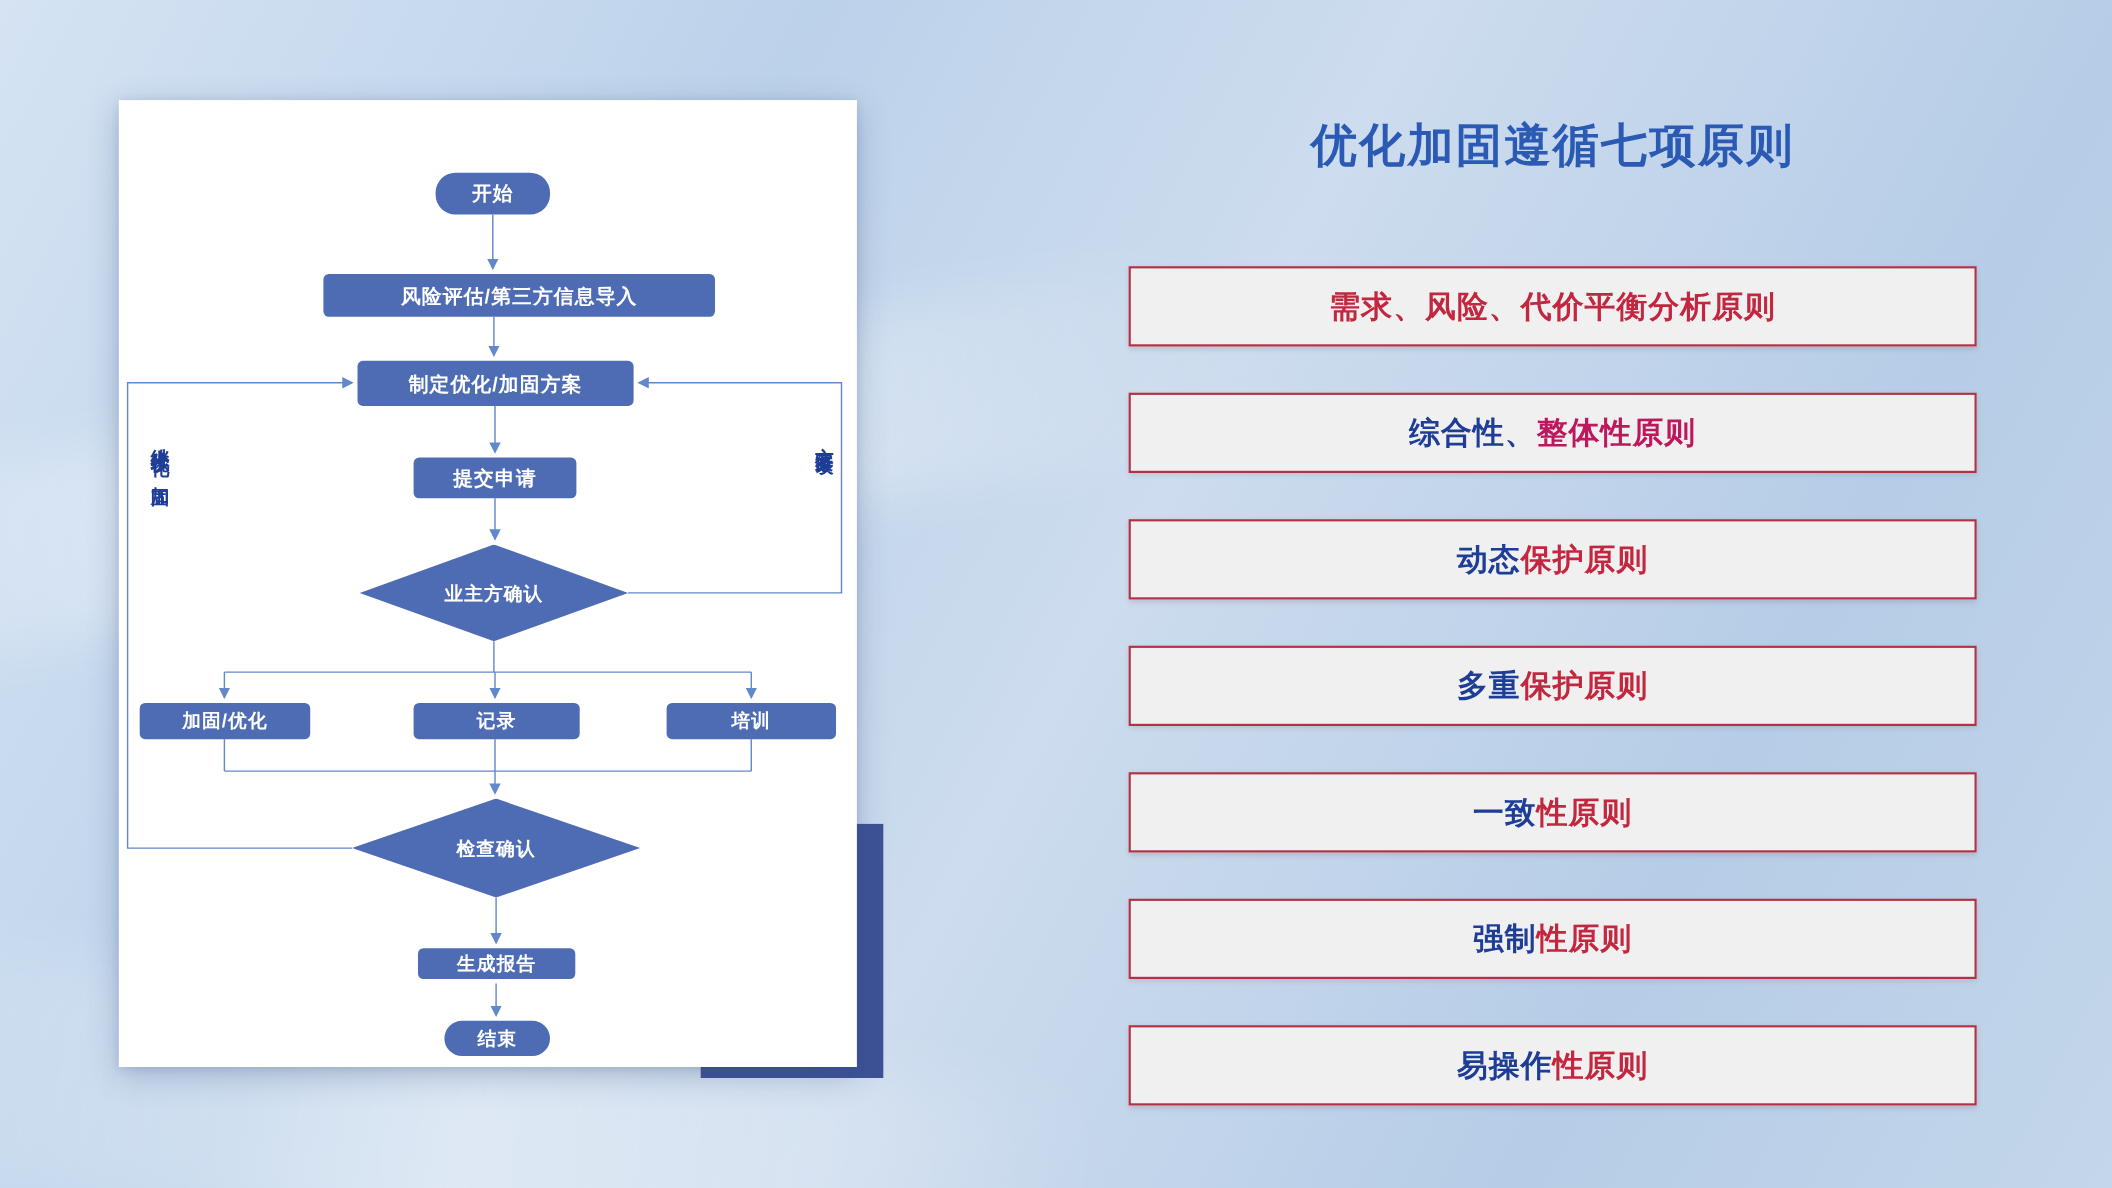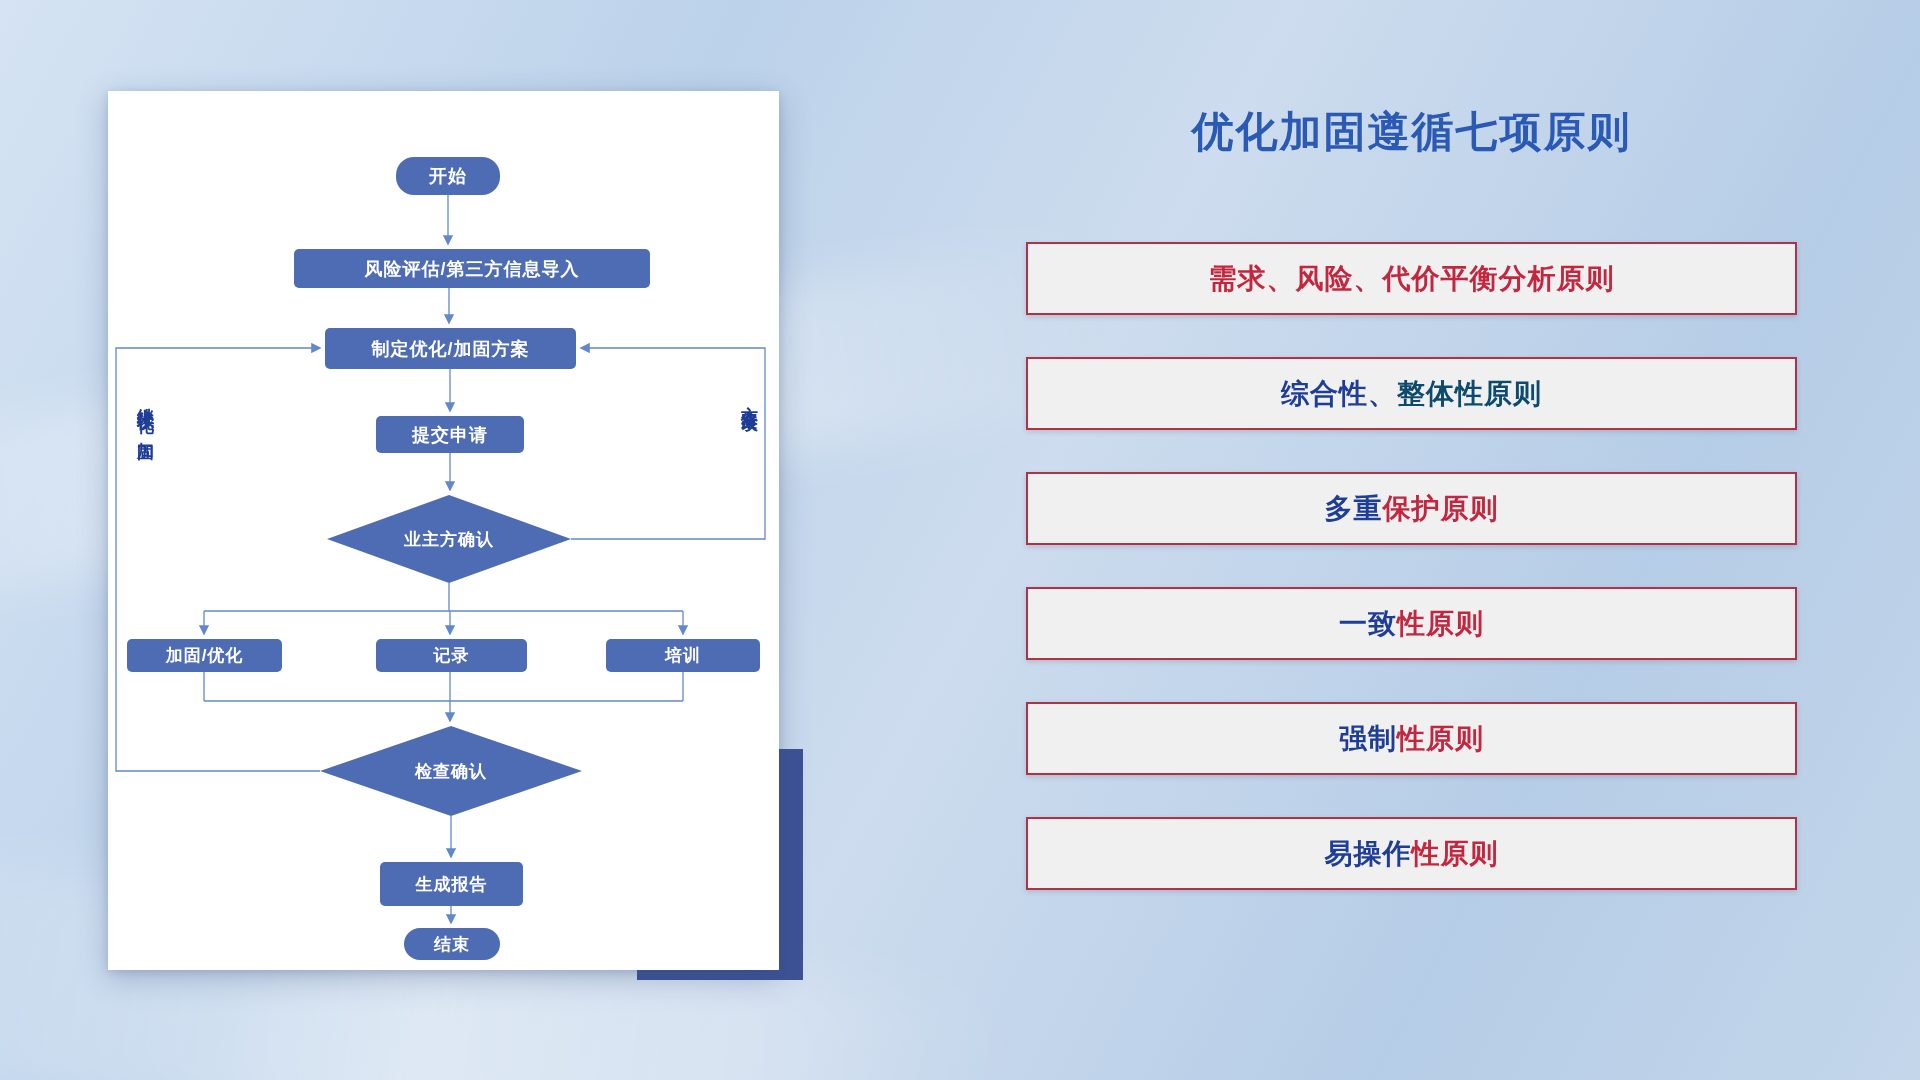--- a/index.html
+++ b/index.html
@@ -209,38 +209,41 @@
     <div class="node diamond" style="left:219px;top:404px;width:244px;height:88px">业主方确认</div>
 
     <div class="node sm" style="left:19px;top:548px;width:155px;height:33px">加固/优化</div>
 
     <div class="node sm" style="left:268px;top:548px;width:151px;height:33px">记录</div>
 
     <div class="node sm" style="left:498px;top:548px;width:154px;height:33px">培训</div>
 
     <div class="node diamond" style="left:212px;top:635px;width:262px;height:90px">检查确认</div>
 
-    <div class="node sm" style="left:272px;top:771px;width:143px;height:44px">生成报告</div>
+    <div class="node sm" style="left:272px;top:771px;width:143px;height:28px">生成报告</div>
 
     <div class="node pill sm" style="left:296px;top:837px;width:96px;height:32px">结束</div>
 
     <div class="vtext" style="left:26px;top:303px">继续优化/加固</div>
 
     <div class="vtext" style="left:630px;top:302px">方案修改</div>
 
   </div>
 
   <div class="right-panel">
     <div class="title">优化加固遵循七项原则</div>
     <div class="principles" id="principles">
         <div class="principle">
     <div class="principle-label"><span style="color: rgb(195, 39, 63);">需求、风险、代价平衡分析原则</span></div>
   </div>
         <div class="principle">
-    <div class="principle-label"><span style="color: rgb(30, 61, 150);">综合性、</span><span style="color: #0c4a6e;">整体性原则</span></div>
+    <div class="principle-label"><span style="color: rgb(30, 61, 150);">综合性、</span><span style="color: #be185d;">整体性原则</span></div>
+  </div>
+        <div class="principle">
+    <div class="principle-label"><span style="color: rgb(30, 61, 150);">动态</span><span style="color: rgb(195, 39, 63);">保护原则</span></div>
   </div>
         <div class="principle">
     <div class="principle-label"><span style="color: rgb(30, 61, 150);">多重</span><span style="color: rgb(195, 39, 63);">保护原则</span></div>
   </div>
         <div class="principle">
     <div class="principle-label"><span style="color: rgb(30, 61, 150);">一致</span><span style="color: rgb(195, 39, 63);">性原则</span></div>
   </div>
         <div class="principle">
     <div class="principle-label"><span style="color: rgb(30, 61, 150);">强制</span><span style="color: rgb(195, 39, 63);">性原则</span></div>
   </div>

